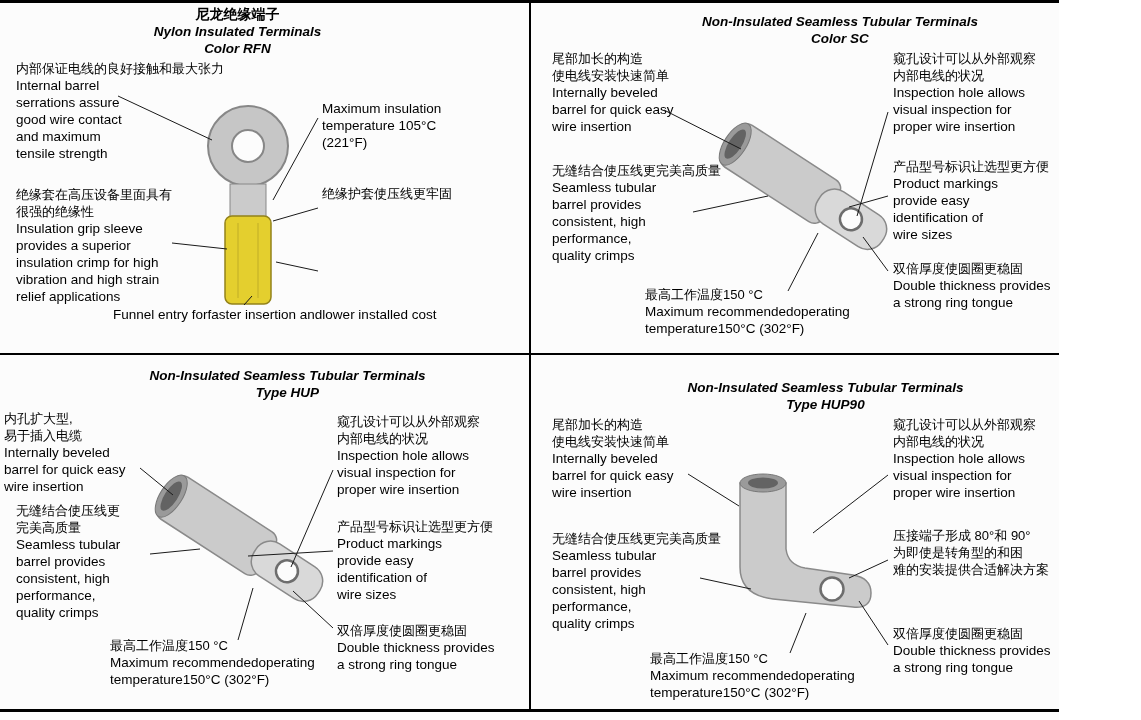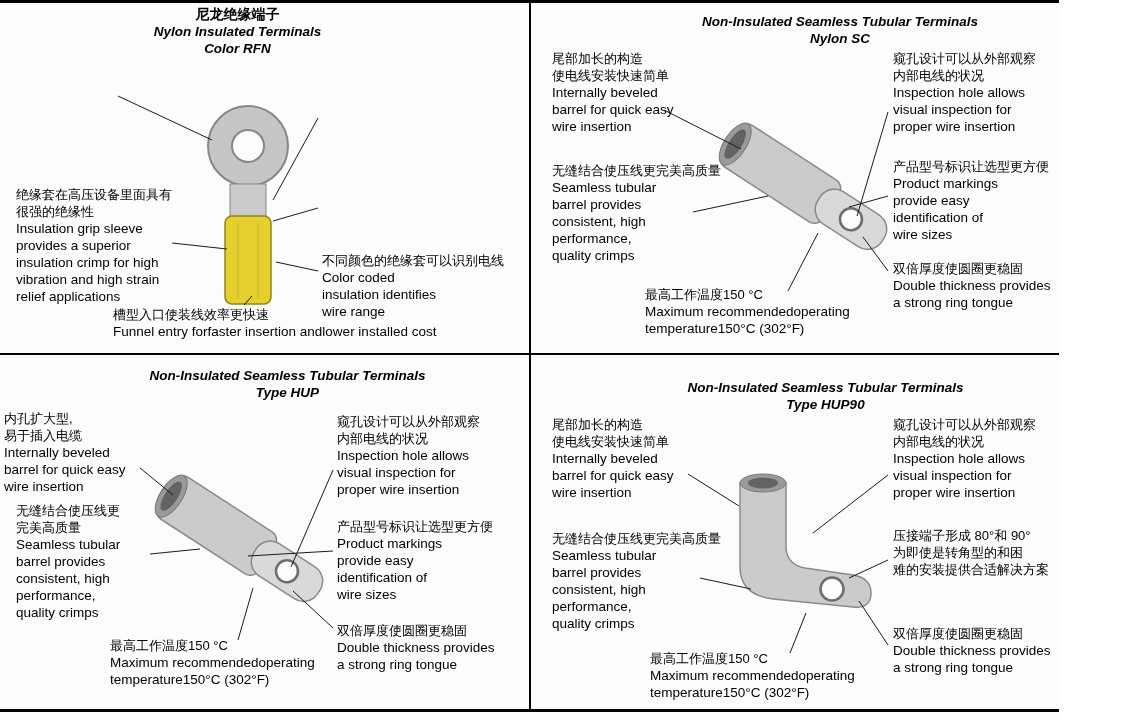--- a/index.html
+++ b/index.html
@@ -33,61 +33,66 @@
   <div class="rule" style="left:0;top:709px;width:1141px;height:3px"></div>
   <div class="rule" style="left:529px;top:0;width:2px;height:712px"></div>
   <div class="rule" style="left:0;top:353px;width:1141px;height:2px"></div>
 
   <div class="title" style="left:65px;top:5px;width:345px">
     <div class="t-zh">尼龙绝缘端子</div>
     <div class="t-en">Nylon Insulated Terminals</div>
     <div class="t-type">Color RFN</div>
   </div>
 
+  <div class="callout" style="left:16px;top:60px;width:300px">
+    <div class="zh">内部保证电线的良好接触和最大张力</div>
+    <div class="en">Internal barrel
+serrations assure
+good wire contact
+and maximum
+tensile strength</div>
+  </div>
 
   <div class="callout" style="left:16px;top:186px;width:300px">
     <div class="zh">绝缘套在高压设备里面具有
 很强的绝缘性</div>
     <div class="en">Insulation grip sleeve
 provides a superior
 insulation crimp for high
 vibration and high strain
 relief applications</div>
   </div>
 
   <div class="callout" style="left:113px;top:306px;width:400px">
-    <div class="zh">槽型入口使装线效率更快速</div>
     <div class="en">Funnel entry forfaster insertion andlower installed cost</div>
   </div>
 
   <div class="callout" style="left:322px;top:100px;width:205px">
+    <div class="en">Maximum insulation
+temperature 105°C
+(221°F)</div>
   </div>
 
   <div class="callout" style="left:322px;top:185px;width:205px">
-  </div>
-
-  <div class="callout" style="left:322px;top:252px;width:205px">
-    <div class="zh">不同颜色的绝缘套可以识别电线</div>
-    <div class="en">Color coded
-insulation identifies
-wire range</div>
-  </div>
+    <div class="zh">绝缘护套使压线更牢固</div>
+  </div>
+
 
   <svg class="illu" style="left:192px;top:102px" width="120" height="210" viewBox="0 0 120 210">
     <circle cx="56" cy="44" r="40" fill="#c6c6c6" stroke="#878787" stroke-width="2"></circle>
     <circle cx="56" cy="44" r="16" fill="#fcfcfc" stroke="#878787" stroke-width="2"></circle>
     <rect x="38" y="82" width="36" height="34" fill="#cbcbcb" stroke="#878787"></rect>
     <rect x="33" y="114" width="46" height="88" rx="7" fill="#e4cf2e" stroke="#93821a" stroke-width="1.5"></rect>
     <line x1="46" y1="121" x2="46" y2="196" stroke="#c0ad26"></line>
     <line x1="66" y1="121" x2="66" y2="196" stroke="#c0ad26"></line>
   </svg>
 
   <div class="title" style="left:610px;top:13px;width:460px">
     <div class="t-en">Non-Insulated Seamless Tubular Terminals</div>
-    <div class="t-type">Nylon SC</div>
+    <div class="t-type">Color SC</div>
   </div>
 
   <div class="callout" style="left:552px;top:50px;width:220px">
     <div class="zh">尾部加长的构造
 使电线安装快速简单</div>
     <div class="en">Internally beveled
 barrel for quick easy
 wire insertion</div>
   </div>
 

